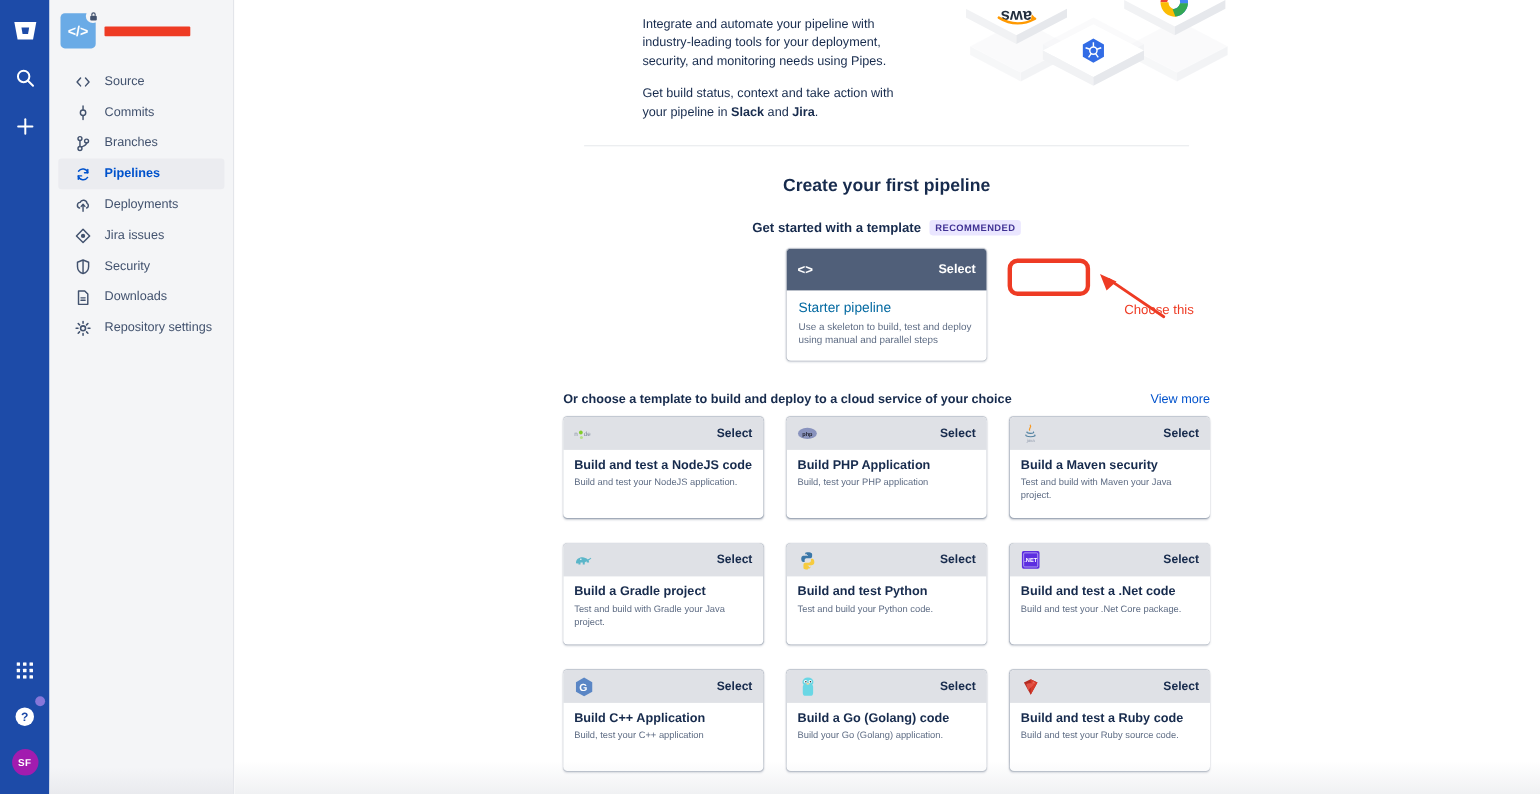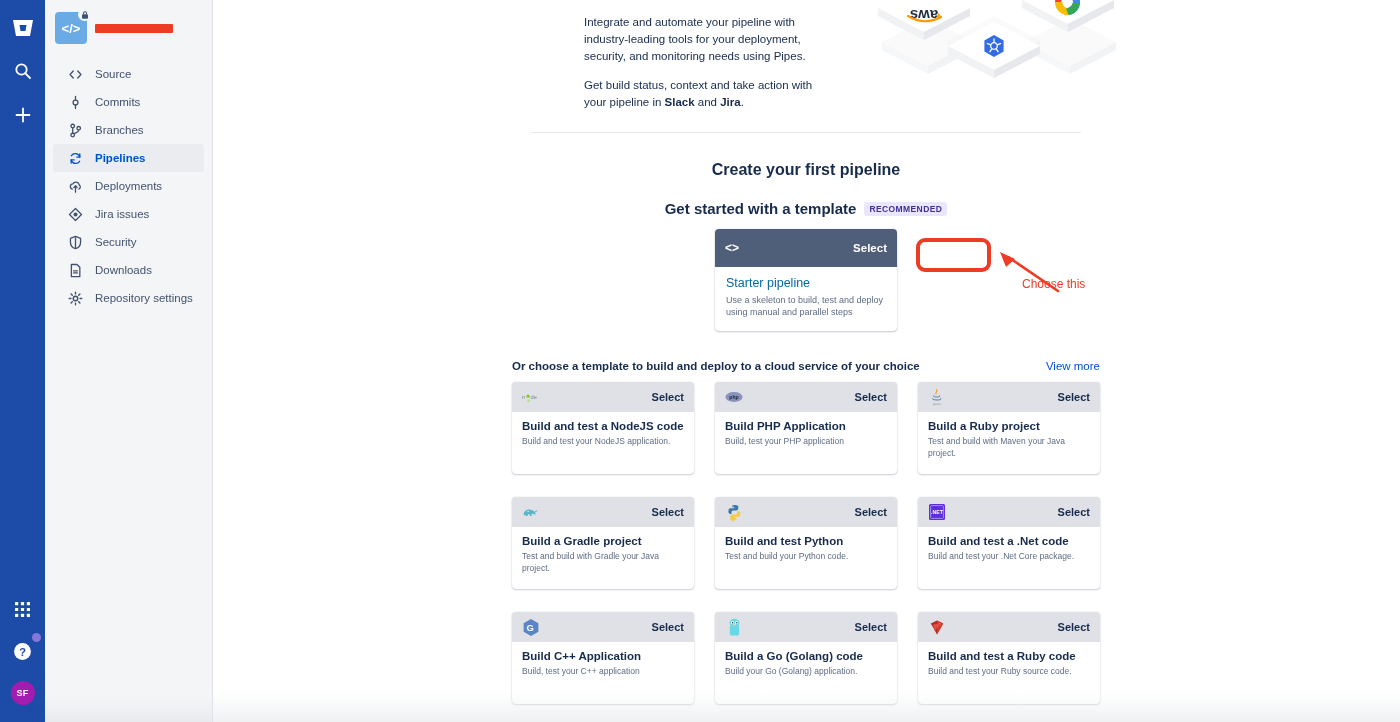--- a/index.html
+++ b/index.html
@@ -85,21 +85,21 @@
 
   .divider { height: 1px; background: #e8eaed; margin: 14px 0 0 318px; width: 550px; }
 
   .sec-title {
     text-align: center; font-size: 16px; font-weight: bold; color: #172b4d;
     margin-top: 28px; width: 588px; margin-left: 299px;
   }
 
   .tmpl-row { display: flex; align-items: center; justify-content: center;
     margin-top: 21px; width: 588px; margin-left: 299px; gap: 8px; }
-  .tmpl-label { font-size: 15px; font-weight: bold; color: #172b4d; }
+  .tmpl-label { font-size: 12px; font-weight: bold; color: #172b4d; }
   .badge {
     background: #eae6ff; color: #403294; font-size: 8.5px; font-weight: bold;
     letter-spacing: .4px; padding: 2px 5px; border-radius: 3px;
   }
 
   
   .starter-wrap { width: 588px; margin-left: 299px; margin-top: 12px; display:flex; justify-content:center; position: relative; }
   .starter-card {
     width: 182px; background: #fff; border-radius: 4px;
     box-shadow: 0 1px 2px rgba(9,30,66,.22), 0 0 1px rgba(9,30,66,.28);
@@ -478,21 +478,21 @@
                 <svg width="16" height="18" viewBox="0 0 16 18">
                   <path d="M7.6 1.5c1.6 1.8-1.6 2.8-.6 4.6" fill="none" stroke="#f89820" stroke-width="1.1" stroke-linecap="round"></path>
                   <path d="M5 7.4c-1.4.8.2 1.6 2.8 1.6s3.6-.8 2.4-1.6" fill="none" stroke="#5382a1" stroke-width="1"></path>
                   <path d="M4 10.2c-1.4.9.6 1.8 4 1.8s4.8-.9 3.4-1.8" fill="none" stroke="#5382a1" stroke-width="1"></path>
                   <text x="8" y="17" font-family="Liberation Sans, sans-serif" font-size="4" fill="#8f9aab" text-anchor="middle">java</text>
                 </svg>
               </span>
               <span class="sel-light">Select</span>
             </div>
             <div class="card-body">
-              <div class="card-title">Build a Ruby project</div>
+              <div class="card-title">Build a Maven security</div>
               <div class="card-desc">Test and build with Maven your Java project.</div>
             </div>
           </div>
           <div class="card">
             <div class="card-head">
               <span class="card-ico">
                 <svg width="22" height="16" viewBox="0 0 22 16">
                   <path d="M2 11c0-3.4 3-6 7-6 2.4 0 4.6 1 6 2.6l3.2-1.8c.5-.3 1 .5.5.9L16 8.6c.4.8.6 1.6.6 2.4H14c0-.5-.1-1-.3-1.4l-2 1.2V13h-2.2v-2.2H7V13H4.7v-1.3C3.3 12.4 2 12 2 11z" fill="#5bb6c9"></path>
                   <circle cx="7.4" cy="7.3" r=".8" fill="#fff"></circle>
                 </svg>

